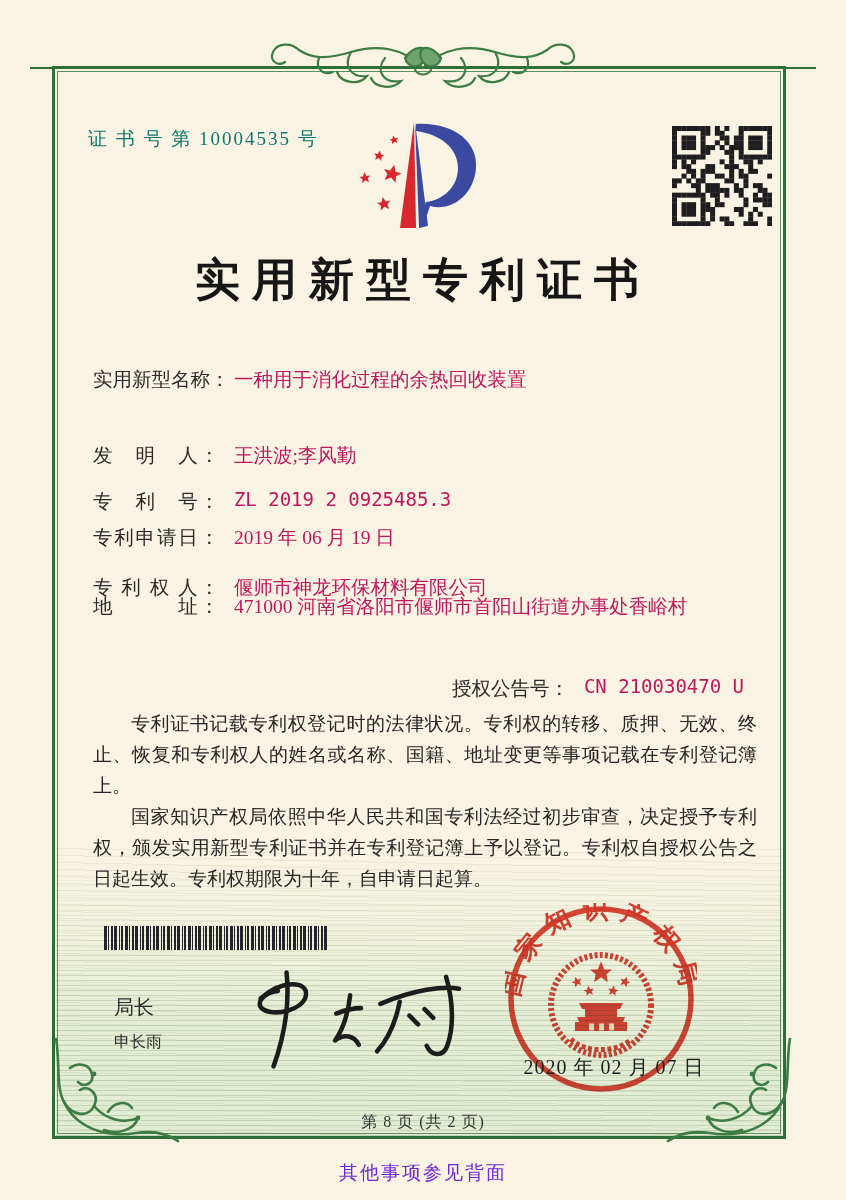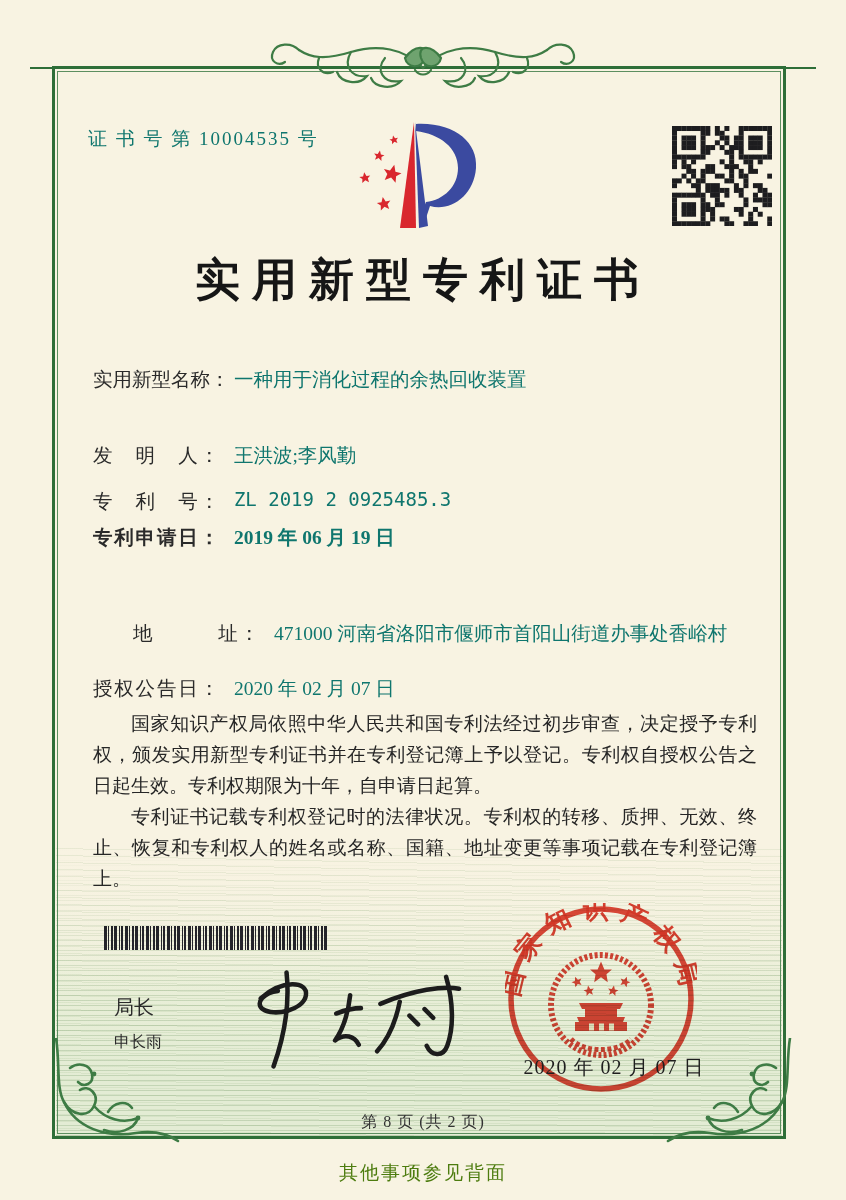--- a/index.html
+++ b/index.html
@@ -41,24 +41,24 @@
     position:absolute;left:0;top:250px;width:100%;text-align:center;
     font-size:45px;font-weight:bold;letter-spacing:12px;color:#161616;
   }
 
   
   .field-row{position:absolute;left:93px;font-size:19.5px;white-space:nowrap;z-index:3;}
   .field-label{
     display:inline-block;width:126px;text-align:justify;text-align-last:justify;
     color:#2a2a2a;vertical-align:top;
   }
-  .field-value{margin-left:10px;color:#0f766e;}
+  .field-value{margin-left:10px;color:#be185d;}
   .mono{font-family:"DejaVu Sans Mono","Liberation Mono",monospace;font-size:19px;}
-  .row-0{top:366px;} .row-1{top:424px;margin-top:18px;} .row-2{top:488px;} .row-3{top:524px;font-weight:bold;}
-  .row-4{top:574px;} .row-5{top:620px;margin-left:40px;} .row-6{top:675px;}
+  .row-0{top:366px;} .row-1{top:424px;margin-top:18px;} .row-2{top:488px;} .row-3{top:524px;}
+  .row-4{top:574px;} .row-5{top:593px;} .row-6{top:675px;}
   .pair-b{position:absolute;left:452px;top:675px;font-size:19.5px;white-space:nowrap;z-index:3;}
   .pair-b .field-label{width:auto;text-align-last:auto;}
 
   
   .body-text{position:absolute;left:93px;top:708px;width:664px;z-index:3;}
   .body-text p{
     margin:0;text-indent:2em;font-size:19px;line-height:31px;
     text-align:justify;color:#262626;
   }
 
@@ -73,21 +73,21 @@
     position:absolute;left:516px;top:1054px;width:196px;text-align:center;
     font-size:20px;color:#1e1e1e;z-index:5;letter-spacing:1px;
   }
 
   .page-note{
     position:absolute;left:0;top:1112px;width:100%;text-align:center;
     font-size:16px;letter-spacing:1px;color:#333;z-index:3;
   }
   .back-note{
     position:absolute;left:0;top:1160px;width:100%;text-align:center;
-    font-size:19px;letter-spacing:2px;color:#4d7c0f;
+    font-size:19px;letter-spacing:2px;color:#6d28d9;
   }
 
   
   .top-flourish{position:absolute;left:255px;top:36px;width:336px;height:60px;z-index:3;}
   .corner-left{position:absolute;left:48px;top:1038px;width:132px;height:110px;z-index:3;}
   .corner-right{position:absolute;left:666px;top:1038px;width:132px;height:110px;z-index:3;transform:scaleX(-1);}
 </style>
 </head>
 <body>
 
@@ -403,32 +403,36 @@
     <span class="field-value">王洪波;李风勤</span>
   </div>
   <div class="field-row row-2">
     <span class="field-label">专　利　号：</span>
     <span class="field-value mono">ZL 2019 2 0925485.3</span>
   </div>
   <div class="field-row row-3">
     <span class="field-label">专利申请日：</span>
     <span class="field-value">2019 年 06 月 19 日</span>
   </div>
+  <div class="field-row row-4">
+    <span class="field-label">专 利 权 人：</span>
+    <span class="field-value">偃师市神龙环保材料有限公司</span>
+  </div>
   <div class="field-row row-5">
     <span class="field-label">地　　　址：</span>
     <span class="field-value">471000 河南省洛阳市偃师市首阳山街道办事处香峪村</span>
   </div>
-  <div class="field-row row-6">
-    <span class="field-label">授权公告日：</span>
-    <span class="field-value">2020 年 02 月 07 日</span>
+  <div class="pair-b">
+    <span class="field-label">授权公告号：</span>
+    <span class="field-value mono">CN 210030470 U</span>
   </div>
 
   <div class="body-text">
+    <p>专利证书记载专利权登记时的法律状况。专利权的转移、质押、无效、终止、恢复和专利权人的姓名或名称、国籍、地址变更等事项记载在专利登记簿上。</p>
     <p>国家知识产权局依照中华人民共和国专利法经过初步审查，决定授予专利权，颁发实用新型专利证书并在专利登记簿上予以登记。专利权自授权公告之日起生效。专利权期限为十年，自申请日起算。</p>
-    <p>专利证书记载专利权登记时的法律状况。专利权的转移、质押、无效、终止、恢复和专利权人的姓名或名称、国籍、地址变更等事项记载在专利登记簿上。</p>
   </div>
 
   <div class="barcode"><svg viewBox="0 0 228 24" width="228" height="24" fill="#24242a">
         <rect x="0" y="0" width="3" height="24"></rect>
         <rect x="4" y="0" width="1" height="24"></rect>
         <rect x="7" y="0" width="2" height="24"></rect>
         <rect x="10" y="0" width="3" height="24"></rect>
         <rect x="15" y="0" width="1" height="24"></rect>
         <rect x="17" y="0" width="2" height="24"></rect>
         <rect x="21" y="0" width="3" height="24"></rect>

